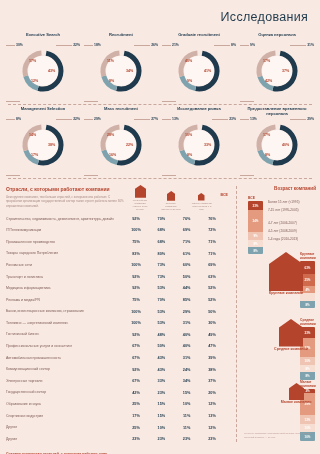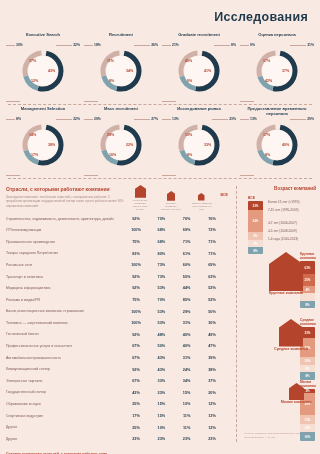--- a/index.html
+++ b/index.html
@@ -7,21 +7,21 @@
     width: 320px; height: 454px;
     background: #f9e9e3;
     font-family: "Liberation Sans", sans-serif;
     overflow: hidden;
   }
   .page { position: relative; width: 320px; height: 454px; background: #f9e9e3; }
 
   
   .header-title {
     position: absolute; top: 10px; right: 12px;
-    font-size: 12.5px; font-weight: bold;
+    font-size: 12.5px; font-weight: normal;
     color: #1e3a4c; letter-spacing: .3px;
   }
 
   
   .donut-grid {
     position: absolute; top: 32px; left: 4px;
     width: 312px;
     display: grid;
     grid-template-columns: repeat(4, 1fr);
     grid-template-rows: 72px 72px;

